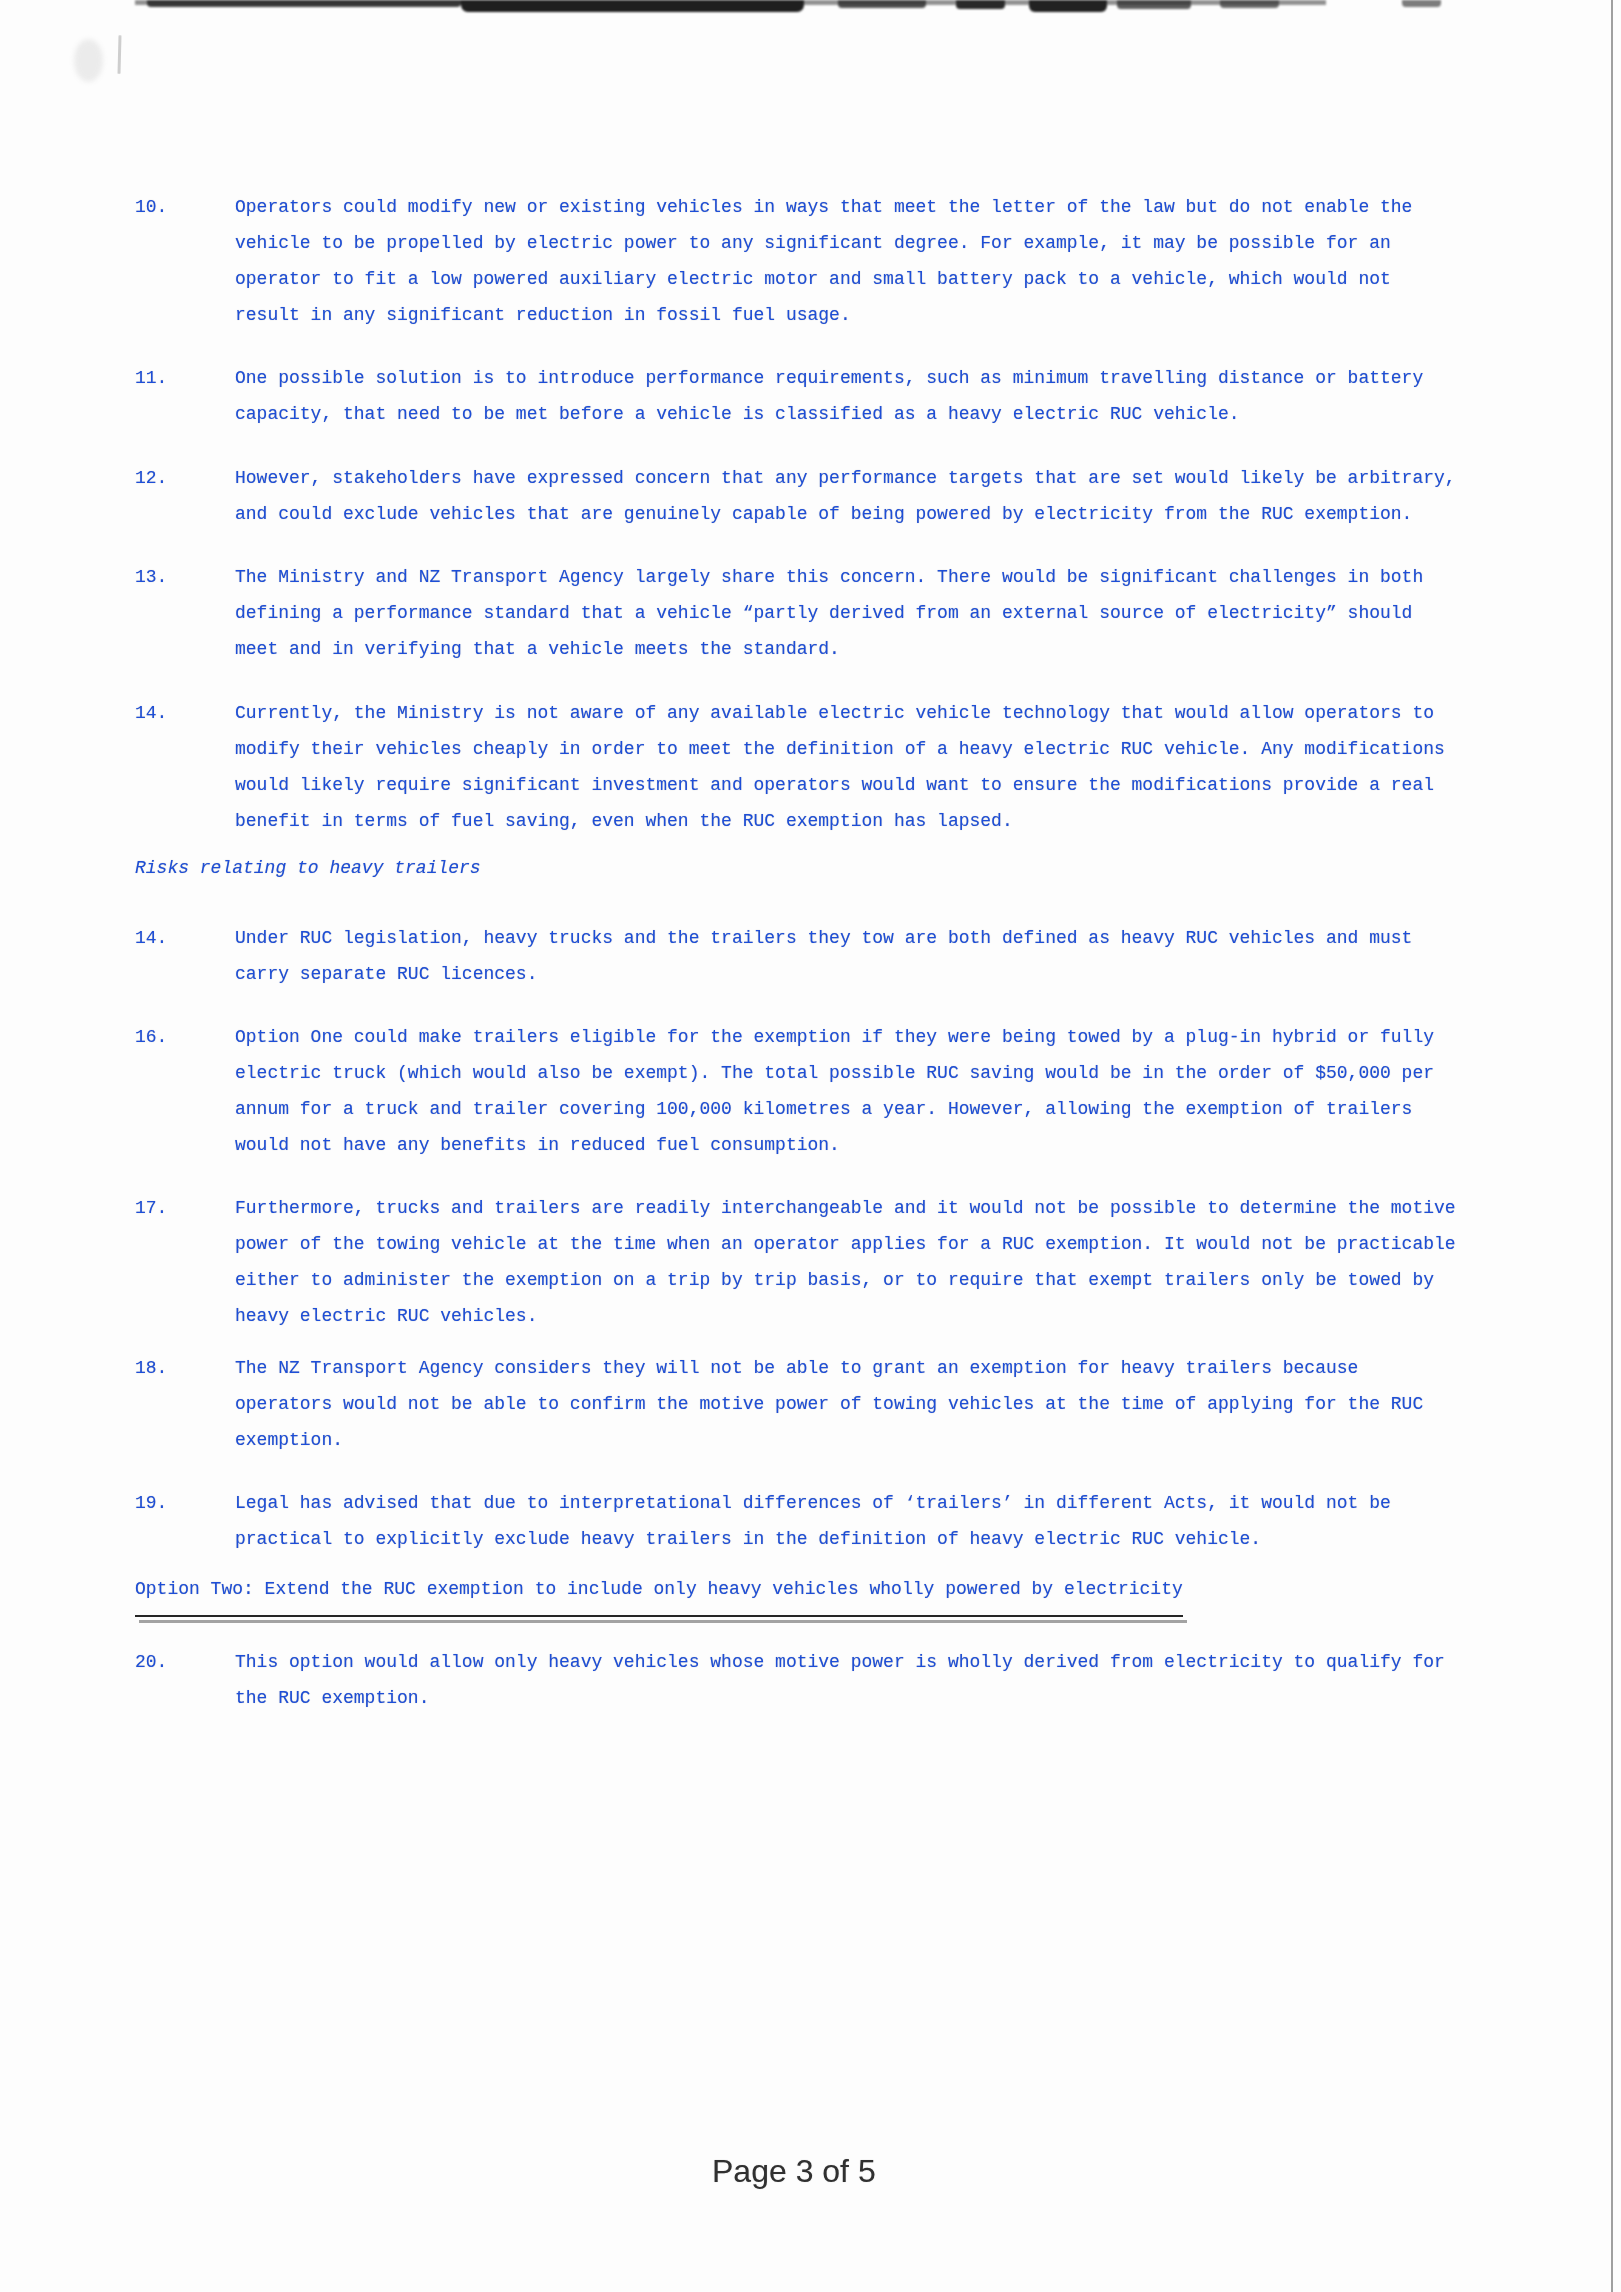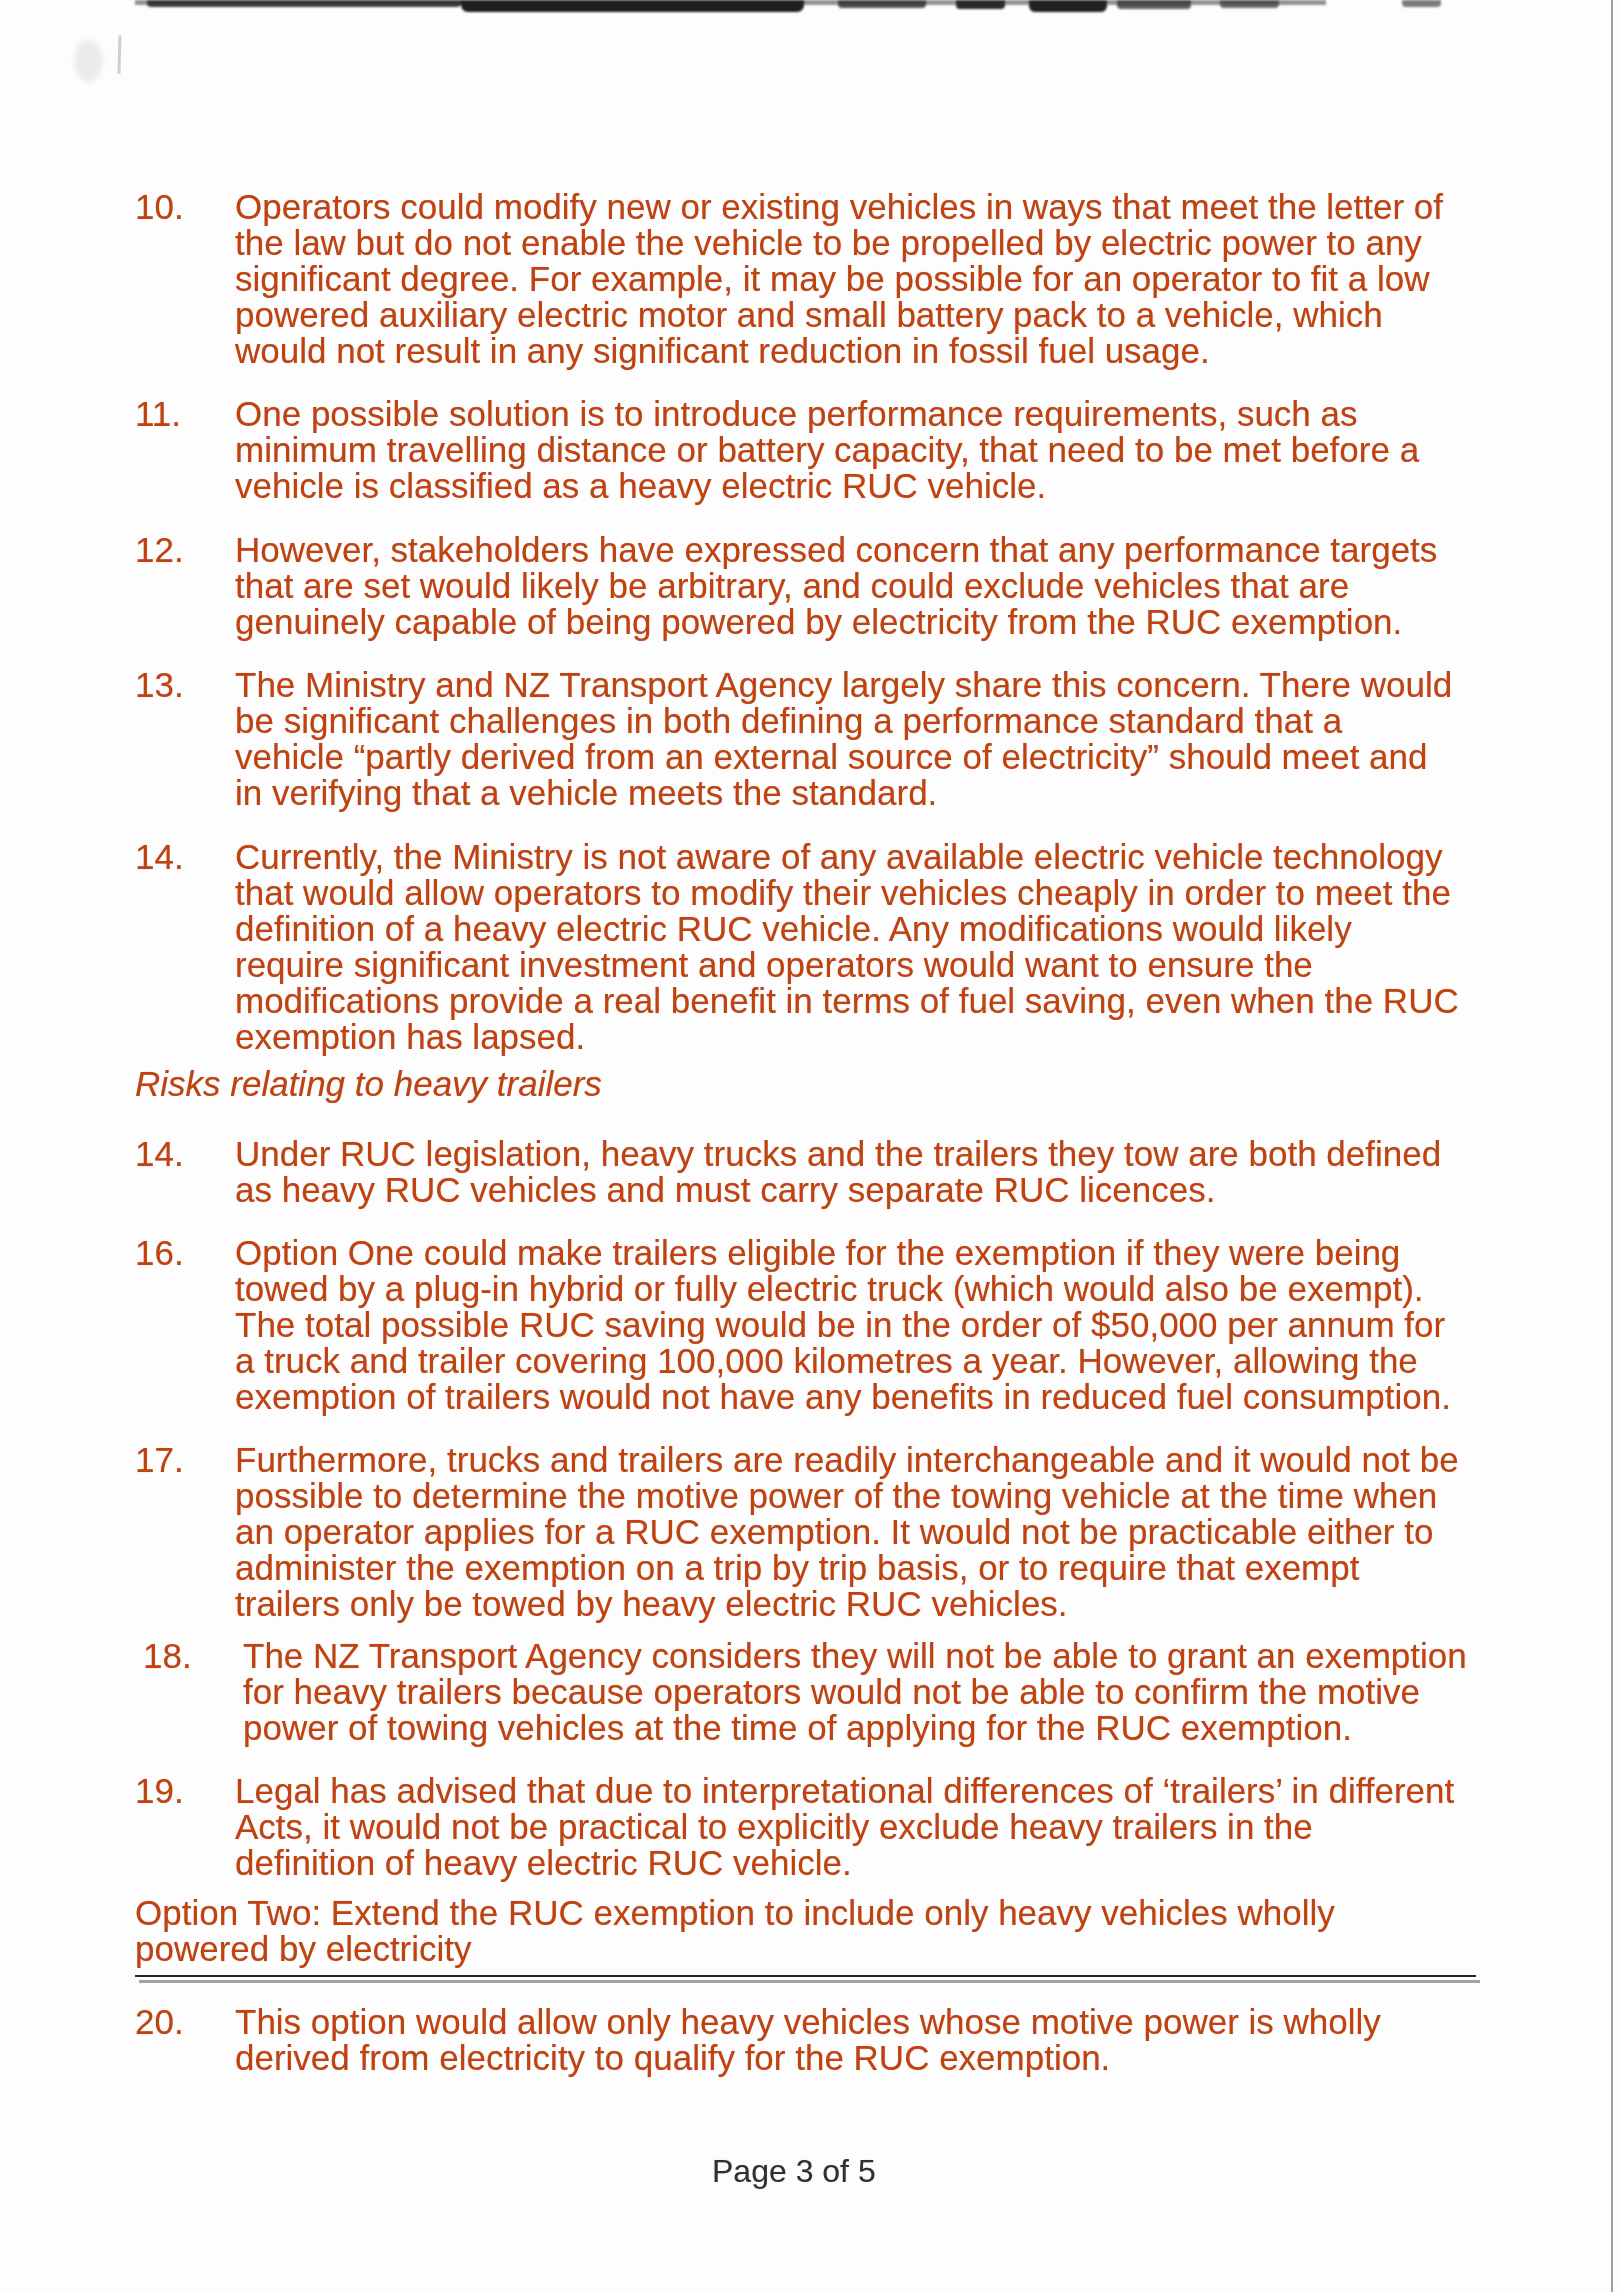--- a/index.html
+++ b/index.html
@@ -32,33 +32,34 @@
 
   .smudge       { position: absolute; left: 74px; top: 39px; width: 29px; height: 43px;
                   background: #9d9d9d; opacity: .18; border-radius: 50%; filter: blur(2.9px); }
   .smudge-line  { position: absolute; left: 118px; top: 35px; width: 2.9px; height: 39px;
                   background: #a8a8a8; opacity: .55; border-radius: 2px; transform: rotate(1.5deg); filter: blur(0.4px); }
 
   
   .content {
     position: absolute; left: 135px; top: 189px; width: 1341px;
     display: flex; flex-direction: column; gap: 27.4px;
-    font-size: 35px; line-height: 36px;
-    color: #c2410c;
+    font-size: 18px; line-height: 36px;
+    color: #1d4ed8;
     text-shadow: 0 0 1px rgba(45,45,45,0.35);
+    font-family: Liberation Mono, monospace;
   }
   .item { display: flex; }
   .item .num  { width: 100px; flex: none; }
   .item .text { width: 1225px; flex: none; }
 
   .subheading {
     font-style: italic;
     margin-top: -15.7px; margin-bottom: 5.9px;
   }
-  .subheading-18 { margin-top: -11.8px; justify-content: center; }
+  .subheading-18 { margin-top: -11.8px; }
   .heading-underline { margin-top: -13.7px; }
   .heading-underline .hu {
     display: inline-block;
     padding-bottom: 8px;
     border-bottom: 2.9px solid #262626;
     position: relative;
   }
   .heading-underline .hu::after {
     content: "";
     position: absolute; left: 3.9px; right: -3.9px; bottom: -7.8px;

